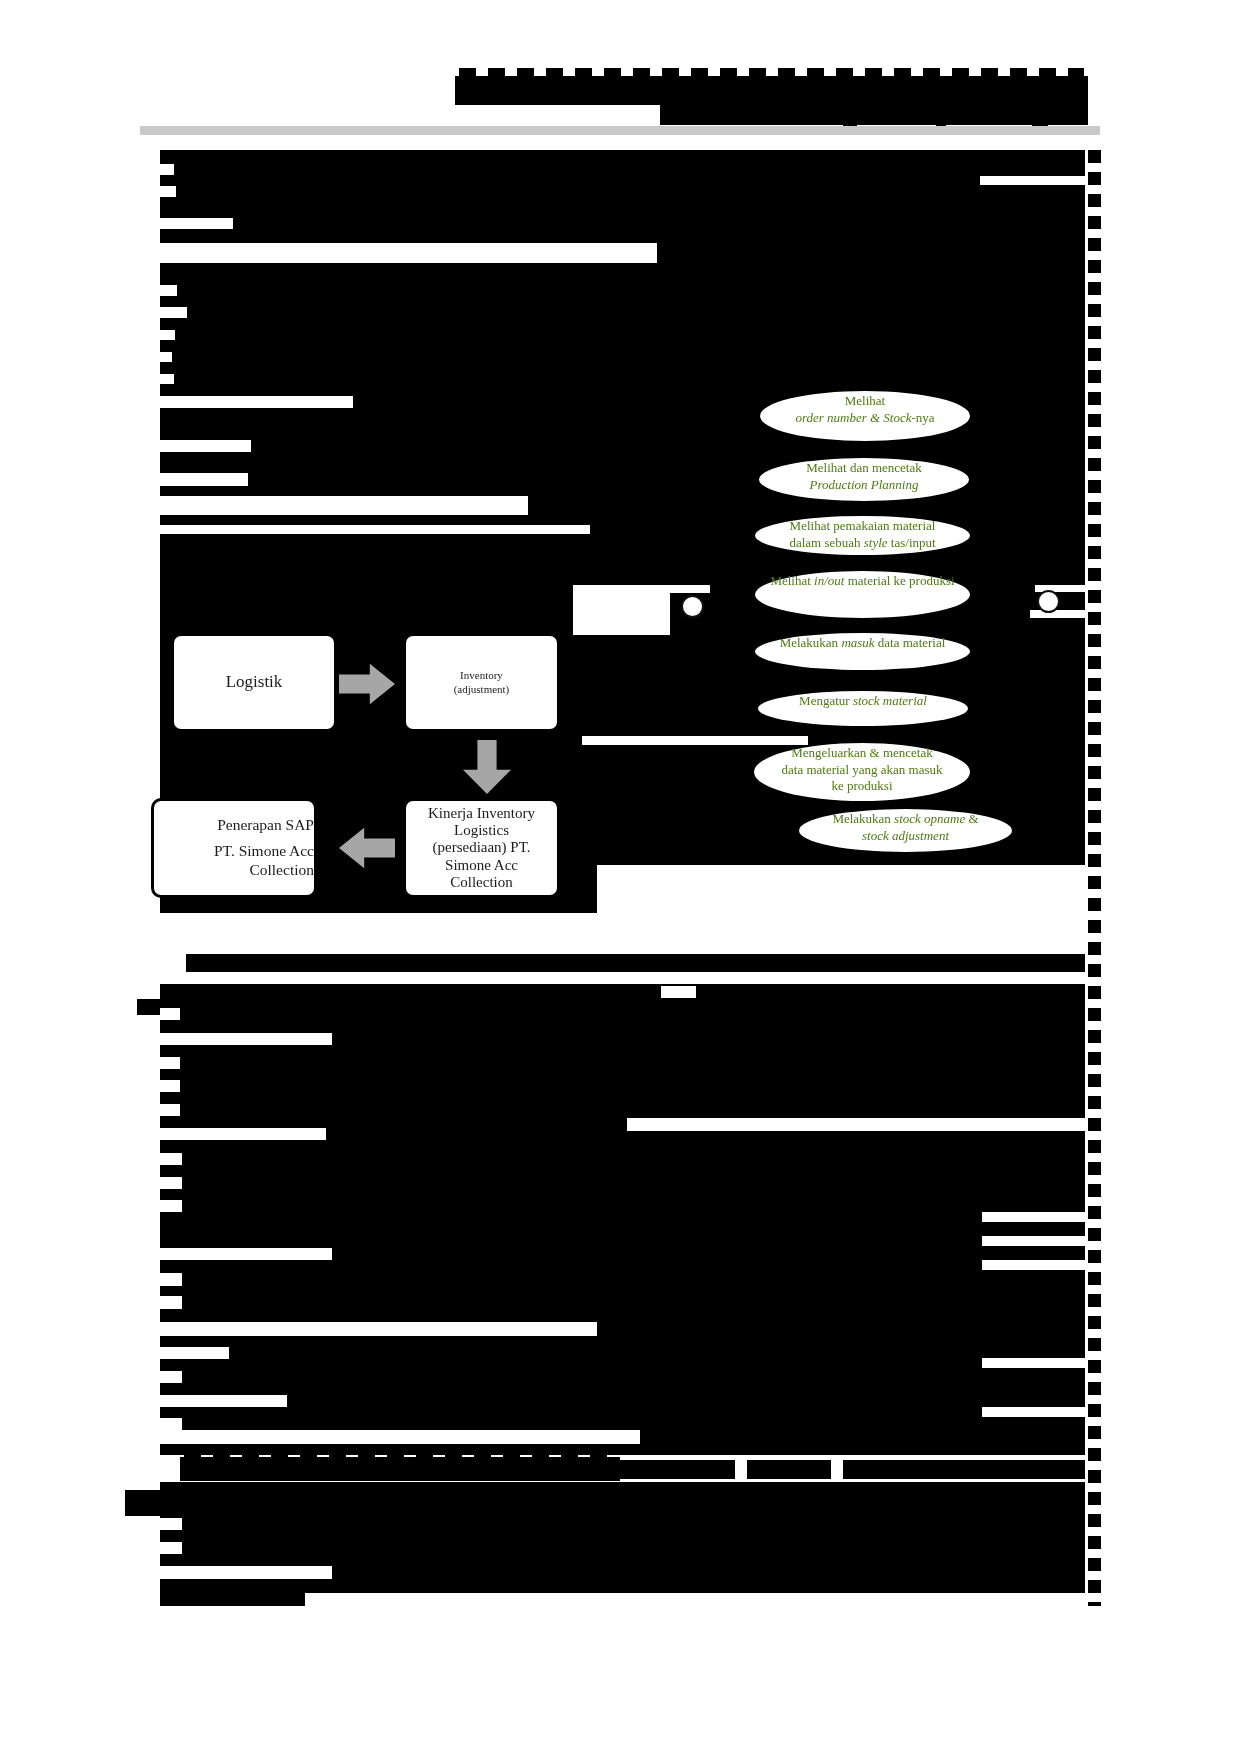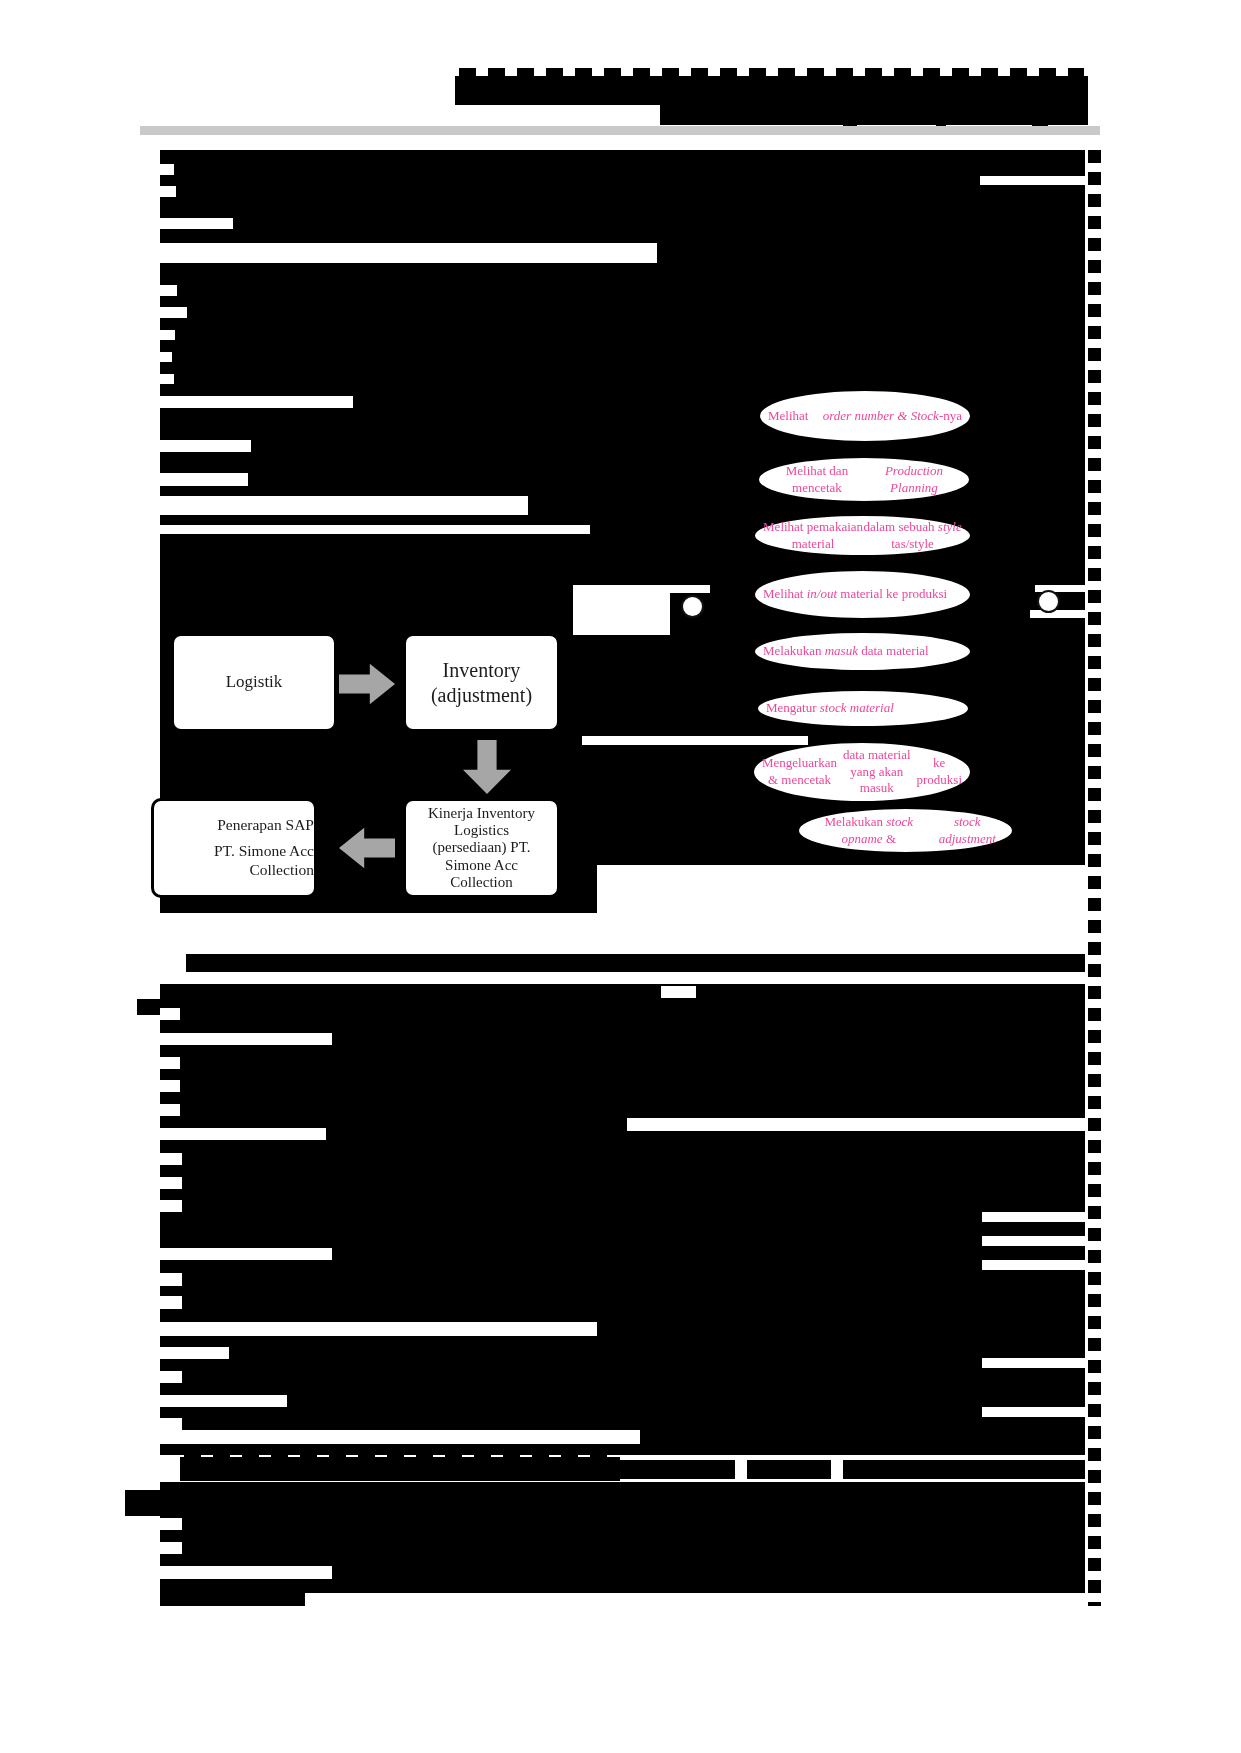--- a/index.html
+++ b/index.html
@@ -22,22 +22,22 @@
   .box-sm{font-size:15px;}
   .box-sm .bl{line-height:1.15;}
   .mb6{margin-bottom:7px;}
   
   .arrow{position:absolute;background:#a6a6a6;}
   .arrow-right{clip-path:polygon(0 30%,55% 30%,55% 8%,100% 50%,55% 92%,55% 70%,0 70%);}
   .arrow-left{clip-path:polygon(100% 30%,45% 30%,45% 8%,0 50%,45% 92%,45% 70%,100% 70%);}
   .arrow-down{clip-path:polygon(30% 0,70% 0,70% 55%,100% 55%,50% 100%,0 55%,30% 55%);}
   
   .uc{position:absolute;background:#fff;border:2px solid #000;border-radius:50%;
-      display:flex;flex-direction:row;justify-content:space-between;align-items:center;
-      text-align:center;font-size:13px;line-height:1.28;color:#ec4899;box-sizing:border-box;
+      display:flex;flex-direction:column;justify-content:flex-start;align-items:center;
+      text-align:center;font-size:13px;line-height:1.28;color:#4d7c0f;box-sizing:border-box;
       padding:2px 8px;}
   .uc .it{font-style:italic;}
   .actor-head{position:absolute;width:19px;height:19px;border-radius:50%;
       background:#fff;border:2.5px solid #111;box-sizing:content-box;}
 </style>
 </head>
 <body>
 
 <div class="page">
 
@@ -75,21 +75,21 @@
   <div class="gap" style="left:582px;top:736px;width:226px;height:9px;"></div>
   <div class="gap" style="left:1030px;top:610px;width:55px;height:8px;"></div>
   <div class="gap" style="left:1035px;top:585px;width:50px;height:7px;"></div>
 
   <div class="box box-lg" style="left:171px;top:633px;width:166px;height:99px;">
     <div class="bl">Logistik</div>
   </div>
 
   <div class="arrow arrow-right" style="left:339px;top:660px;width:56px;height:48px;"></div>
 
-  <div class="box box-lg" style="left:403px;top:633px;width:157px;height:99px;font-size:20px;">
+  <div class="box box-lg" style="left:403px;top:633px;width:157px;height:99px;font-size:11px;">
     <div class="bl">Inventory</div>
     <div class="bl">(adjustment)</div>
   </div>
 
   <div class="arrow arrow-down" style="left:463px;top:740px;width:48px;height:54px;"></div>
 
   <div class="box box-md" style="left:151px;top:798px;width:166px;height:100px;align-items:flex-end;">
     <div class="bl mb6">Penerapan SAP</div>
     <div class="bl">PT. Simone Acc</div>
     <div class="bl">Collection</div>
@@ -111,21 +111,21 @@
   <div class="uc" style="left:758px;top:389px;width:214px;height:54px;">
       <div><span>Melihat</span></div>
       <div><span class="it">order number &amp; Stock</span><span>-nya</span></div>
     </div>
   <div class="uc" style="left:757px;top:456px;width:214px;height:47px;">
       <div><span>Melihat dan mencetak</span></div>
       <div><span class="it">Production Planning</span></div>
     </div>
   <div class="uc" style="left:753px;top:514px;width:219px;height:43px;">
       <div><span>Melihat pemakaian material</span></div>
-      <div><span>dalam sebuah </span><span class="it">style</span><span> tas/style</span></div>
+      <div><span>dalam sebuah </span><span class="it">style</span><span> tas/input</span></div>
     </div>
   <div class="uc" style="left:753px;top:569px;width:219px;height:51px;">
       <div><span>Melihat </span><span class="it">in/out</span><span> material ke produksi</span></div>
     </div>
   <div class="uc" style="left:753px;top:631px;width:219px;height:41px;">
       <div><span>Melakukan </span><span class="it">masuk</span><span> data material</span></div>
     </div>
   <div class="uc" style="left:756px;top:689px;width:214px;height:39px;">
       <div><span>Mengatur </span><span class="it">stock material</span></div>
     </div>

